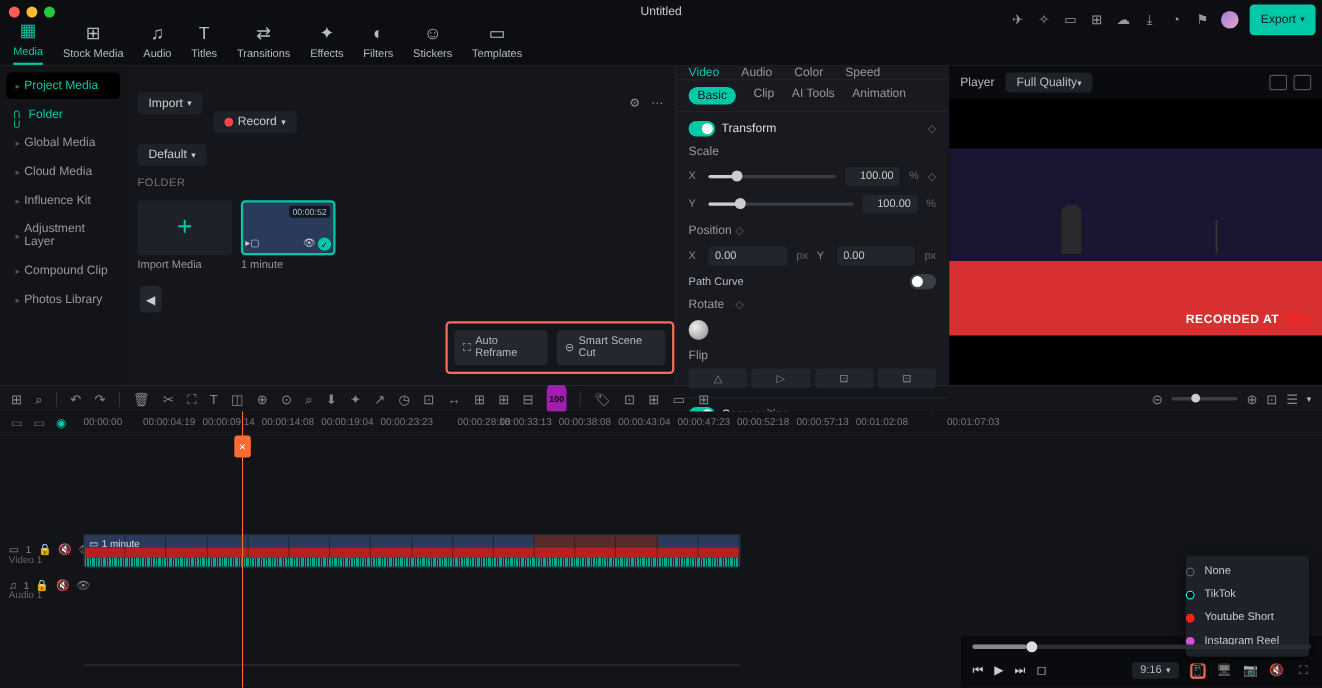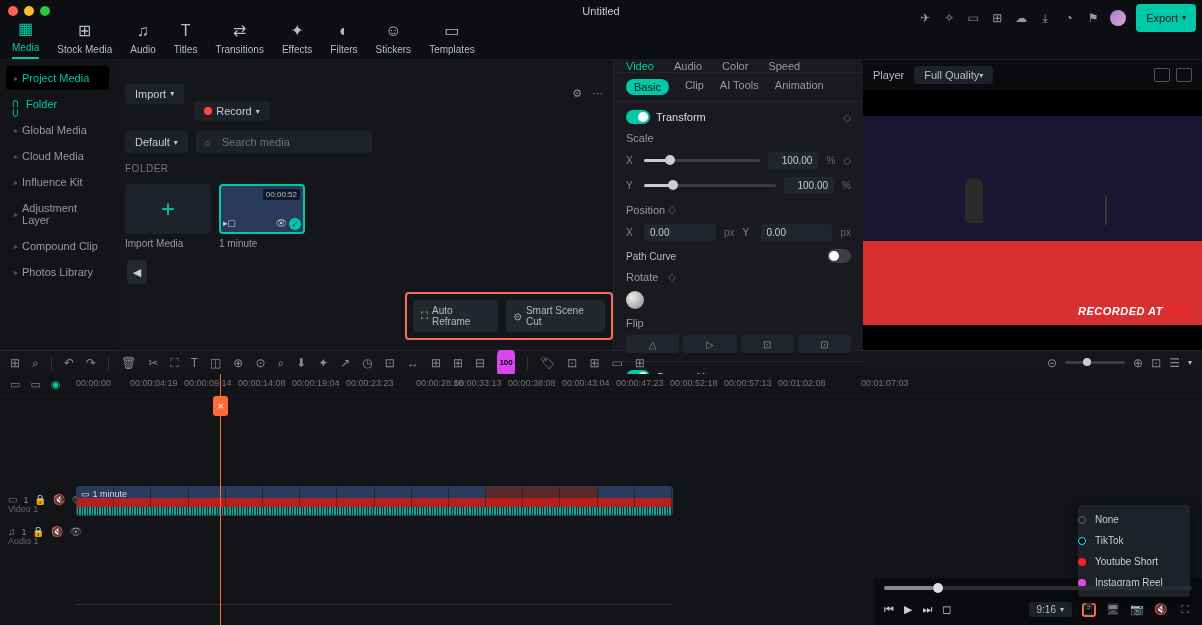--- a/index.html
+++ b/index.html
@@ -72,28 +72,28 @@
 .flip-btns{ display:flex; gap:4px; margin-top:6px;}
 .flip-btn{ flex:1; background:#22252c; border-radius:3px; height:18px; display:flex; align-items:center; justify-content:center; color:#888; font-size:10px;}
 .rotate-knob{ width:18px; height:18px; background:radial-gradient(circle at 35% 35%, #eee, #888); border-radius:50%;}
 .reset-btn{ background:#2a2d34; padding:4px 12px; border-radius:4px; font-size:11px; margin:8px 12px; display:inline-block;}
 .preview{ flex:1; background:#0a0b0e; display:flex; flex-direction:column;}
 .preview-header{ display:flex; align-items:center; padding:6px 10px; gap:10px; font-size:11px;}
 .preview-header .sel{ background:#1e2128; padding:3px 10px; border-radius:4px; display:flex; gap:0; align-items:center;}
 .preview-header .right{ margin-left:auto; display:flex; gap:6px;}
 .preview-header .right span{ width:16px; height:14px; border:1px solid #555; border-radius:2px;}
 .preview-video{ flex:1; background:#000; position:relative; display:flex; align-items:center; justify-content:center;}
-.video-frame{ width:100%; height:209px; background:linear-gradient(180deg,#1a1530 0%,#1a1530 60%,#d83030 60%,#d83030 100%); position:relative;font-style:italic;}
+.video-frame{ width:100%; height:170px; background:linear-gradient(180deg,#1a1530 0%,#1a1530 60%,#d83030 60%,#d83030 100%); position:relative;}
 .speaker{ position:absolute; left:30%; top:30%; width:18px; height:45px; background:#2a2a2a; border-radius:8px 8px 0 0;}
 .podium{ position:absolute; right:28%; top:38%; width:2px; height:30px; background:#333;}
 .ted-text{ position:absolute; right:12px; bottom:8px; color:#fff; font-size:11px; font-weight:700; letter-spacing:0.5px;}
 .ted-text b{ color:#ff2020;}
 .timeline-tools{ height:24px; background:#14161b; display:flex; align-items:center; padding:0 10px; gap:12px; border-top:1px solid #22252c;}
 .tl-ico{ color:#888; font-size:12px; cursor:pointer;}
-.tl-ico.badge{ width:18px; height:30px; background:#d946ef; border-radius:7px; color:#000; font-size:8px; display:flex; align-items:center; justify-content:center; font-weight:700;}
+.tl-ico.badge{ width:18px; height:30px; background:#a21caf; border-radius:7px; color:#000; font-size:8px; display:flex; align-items:center; justify-content:center; font-weight:700;}
 .tl-zoom{ margin-left:auto; display:flex; align-items:center; gap:8px;}
 .tl-slider{ width:60px; height:3px; background:#3a3d44; border-radius:2px; position:relative;}
 .tl-slider::after{ content:''; position:absolute; width:8px; height:8px; background:#ccc; border-radius:50%; top:-3px; left:30%;}
 .timeline{ background:#121418; height:255px; position:relative;}
 .ruler{ height:22px; display:flex; position:relative; padding-left:76px; border-bottom:1px solid #1a1d23;}
 .ruler-ico{ position:absolute; left:10px; top:4px; display:flex; gap:10px; color:#777; font-size:11px;}
 .ruler-ico .grn{ color:#00c9a7;}
 .tick{ position:absolute; font-size:9px; color:#777; top:4px;}
 .playhead{ position:absolute; left:220px; top:0; bottom:0; width:1px; background:#ff6b35; z-index:5;}
 .playhead-head{ position:absolute; top:22px; left:-7px; width:15px; height:20px; background:#ff6b35; border-radius:3px; display:flex; align-items:center; justify-content:center;}
@@ -232,21 +232,20 @@
       <div class="media-toolbar-right">
         <span>⚙</span>
         <span>⋯</span>
       </div>
     </div>
     <div class="search-row">
       <span class="dropdown">
           <span>Default</span> 
           <span style="font-size:8px">▾</span>
         </span>
-      <div class="search-wrap"><input class="search-input" placeholder="Search media" style=""></div>
     </div>
     <div class="folder-label">FOLDER</div>
     <div class="media-grid">
       <div class="media-card">
         <div class="media-thumb add">+</div>
         <div class="media-label">Import Media</div>
       </div>
       <div class="media-card">
         <div class="media-thumb sel">
           <span class="dur">00:00:52</span>

